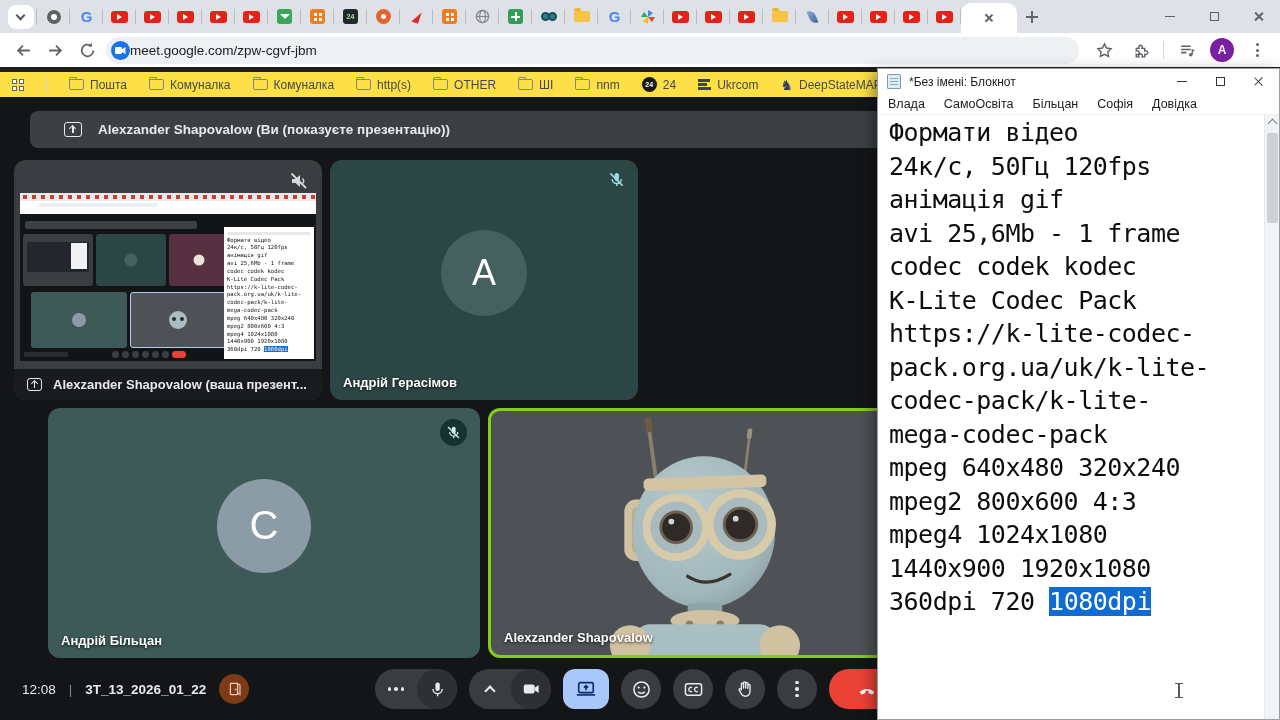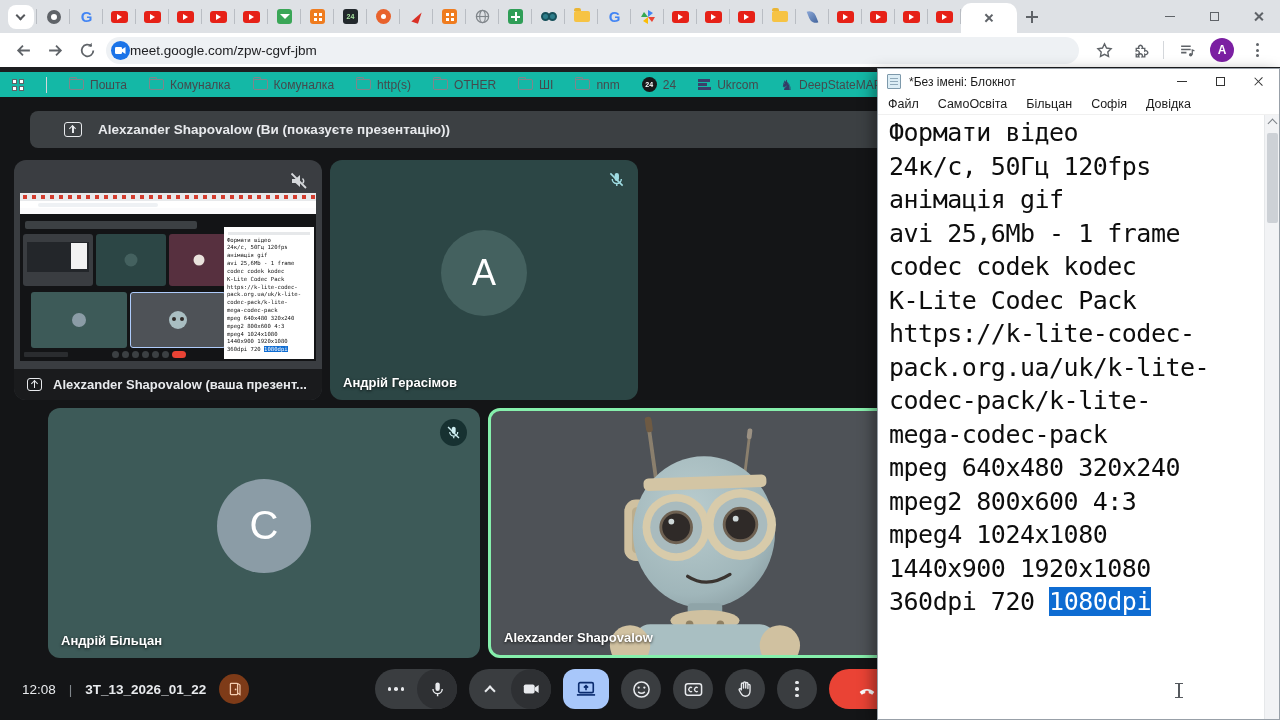--- a/index.html
+++ b/index.html
@@ -63,21 +63,21 @@
   .meetfav{width:19px;height:19px;border-radius:50%;background:#1a73e8;display:flex;align-items:center;justify-content:center;flex:none;}
   .url-text{font-size:13.5px;color:#202124;white-space:nowrap;overflow:hidden;}
   .tool-right{display:flex;align-items:center;gap:10px;padding-left:6px;}
   .vsep{width:1px;height:18px;background:#d4d7db;}
   .avatar{width:24px;height:24px;border-radius:50%;background:#7b1fa2;color:#fff;font-size:12px;font-weight:bold;
           display:flex;align-items:center;justify-content:center;}
   .kebab{display:flex;flex-direction:column;gap:2.5px;}
   .kebab i{width:3px;height:3px;border-radius:50%;background:#5f6368;}
 
   .band{position:absolute;top:67px;left:0;width:1280px;height:5px;background:#1d1e20;}
-  .bmbar{position:absolute;top:72px;left:0;width:1280px;height:25px;background:#14b8a6;
+  .bmbar{position:absolute;top:72px;left:0;width:1280px;height:25px;background:#fde047;
          display:flex;align-items:center;gap:28px;padding:0 12px;font-size:12px;color:#45494d;}
   .appsgrid{width:12px;height:12px;display:grid;grid-template-columns:5px 5px;grid-template-rows:5px 5px;gap:2px;}
   .appsgrid i{background:#fff;border:1.5px solid #5f6368;}
   .bm-sep{width:1px;height:16px;background:#d4d7db;margin:0 -6px;}
   .bm-item{display:flex;align-items:center;gap:6px;white-space:nowrap;}
   .bm-folder{width:15px;height:11px;border:1.5px solid #80868b;border-radius:2px;position:relative;}
   .bm-folder::before{content:"";position:absolute;top:-3.5px;left:-1px;width:6px;height:2px;border:1.5px solid #80868b;border-bottom:none;border-radius:2px 2px 0 0;}
   .bm-badge{width:15px;height:15px;border-radius:50%;background:#17181a;color:#fff;font-size:7px;font-weight:bold;
             display:flex;align-items:center;justify-content:center;}
   .bm-lines{display:flex;flex-direction:column;gap:1.5px;}
@@ -93,21 +93,21 @@
           display:flex;align-items:center;gap:16px;padding:0 34px;color:#e8eaed;font-size:13.5px;font-weight:bold;}
   .present-chip{width:18px;height:15px;border:1.8px solid #e8eaed;border-radius:3px;display:flex;align-items:center;justify-content:center;flex:none;}
   .up-arr{width:7px;height:7px;position:relative;}
   .up-arr::before{content:"";position:absolute;left:2.6px;top:0;width:1.8px;height:7px;background:#e8eaed;}
   .up-arr::after{content:"";position:absolute;left:0.6px;top:0.4px;width:4px;height:4px;border-left:1.8px solid #e8eaed;border-top:1.8px solid #e8eaed;transform:rotate(45deg);}
   .tile{position:absolute;border-radius:12px;overflow:hidden;}
   .t-pres{left:14px;top:63px;width:308px;height:240px;background:#3a3d41;}
   .t-andrii{left:330px;top:63px;width:308px;height:240px;background:#2c4645;}
   .t-vlada{left:646px;top:63px;width:308px;height:240px;background:#57303f;}
   .t-sofia{left:48px;top:311px;width:432px;height:250px;background:#3d5a58;}
-  .t-robot{left:488px;top:311px;width:432px;height:250px;background:#4e5257;border:3px solid #86efac;}
+  .t-robot{left:488px;top:311px;width:432px;height:250px;background:#4e5257;border:3px solid #84cc16;}
   .tname{position:absolute;left:13px;bottom:10px;font-size:13px;font-weight:bold;color:#fff;
          text-shadow:0 1px 3px rgba(0,0,0,.8);z-index:3;}
   .av-circle{position:absolute;left:50%;top:47%;transform:translate(-50%,-50%);border-radius:50%;
              display:flex;align-items:center;justify-content:center;color:#fff;}
   .av-a{width:86px;height:86px;background:#44615f;font-size:36px;}
   .av-c{width:94px;height:94px;background:#8b9ca6;font-size:40px;}
   .corner-ic{position:absolute;top:11px;right:13px;z-index:3;}
   .mic-chip{width:27px;height:27px;border-radius:50%;background:rgba(16,42,42,.85);display:flex;align-items:center;justify-content:center;}
   .plabel{position:absolute;left:0;right:0;bottom:0;height:31px;background:rgba(24,25,27,.95);
           display:flex;align-items:center;gap:11px;padding:0 13px;color:#e8eaed;font-size:13px;font-weight:bold;z-index:2;}
@@ -701,21 +701,21 @@
           </span>
         <span class="np-btn">
             <span class="n-max"></span>
           </span>
         <span class="np-btn">
             <span class="n-close"></span>
           </span>
       </span>
     </div>
     <div class="np-menu" id="np-menu">
-        <span>Файл</span>
+        <span>Влада</span>
         <span>СамоОсвіта</span>
         <span>Більцан</span>
         <span>Софія</span>
         <span>Довідка</span>
       </div>
     <div class="np-body">
       <div class="np-text" id="np-text"><div class="npline">Формати відео</div><div class="npline">24к/с, 50Гц 120fps</div><div class="npline">анімація gif</div><div class="npline">avi 25,6Mb - 1 frame</div><div class="npline">codec codek kodec</div><div class="npline">K-Lite Codec Pack</div><div class="npline">https://k-lite-codec-</div><div class="npline">pack.org.ua/uk/k-lite-</div><div class="npline">codec-pack/k-lite-</div><div class="npline">mega-codec-pack</div><div class="npline">mpeg 640x480 320x240</div><div class="npline">mpeg2 800x600 4:3</div><div class="npline">mpeg4 1024x1080</div><div class="npline">1440x900 1920x1080</div><div class="npline">360dpi 720 <span class="npsel">1080dpi</span></div></div>
       <div class="np-scroll">
         <span class="sc-up"></span>
         <span class="sc-thumb"></span>

